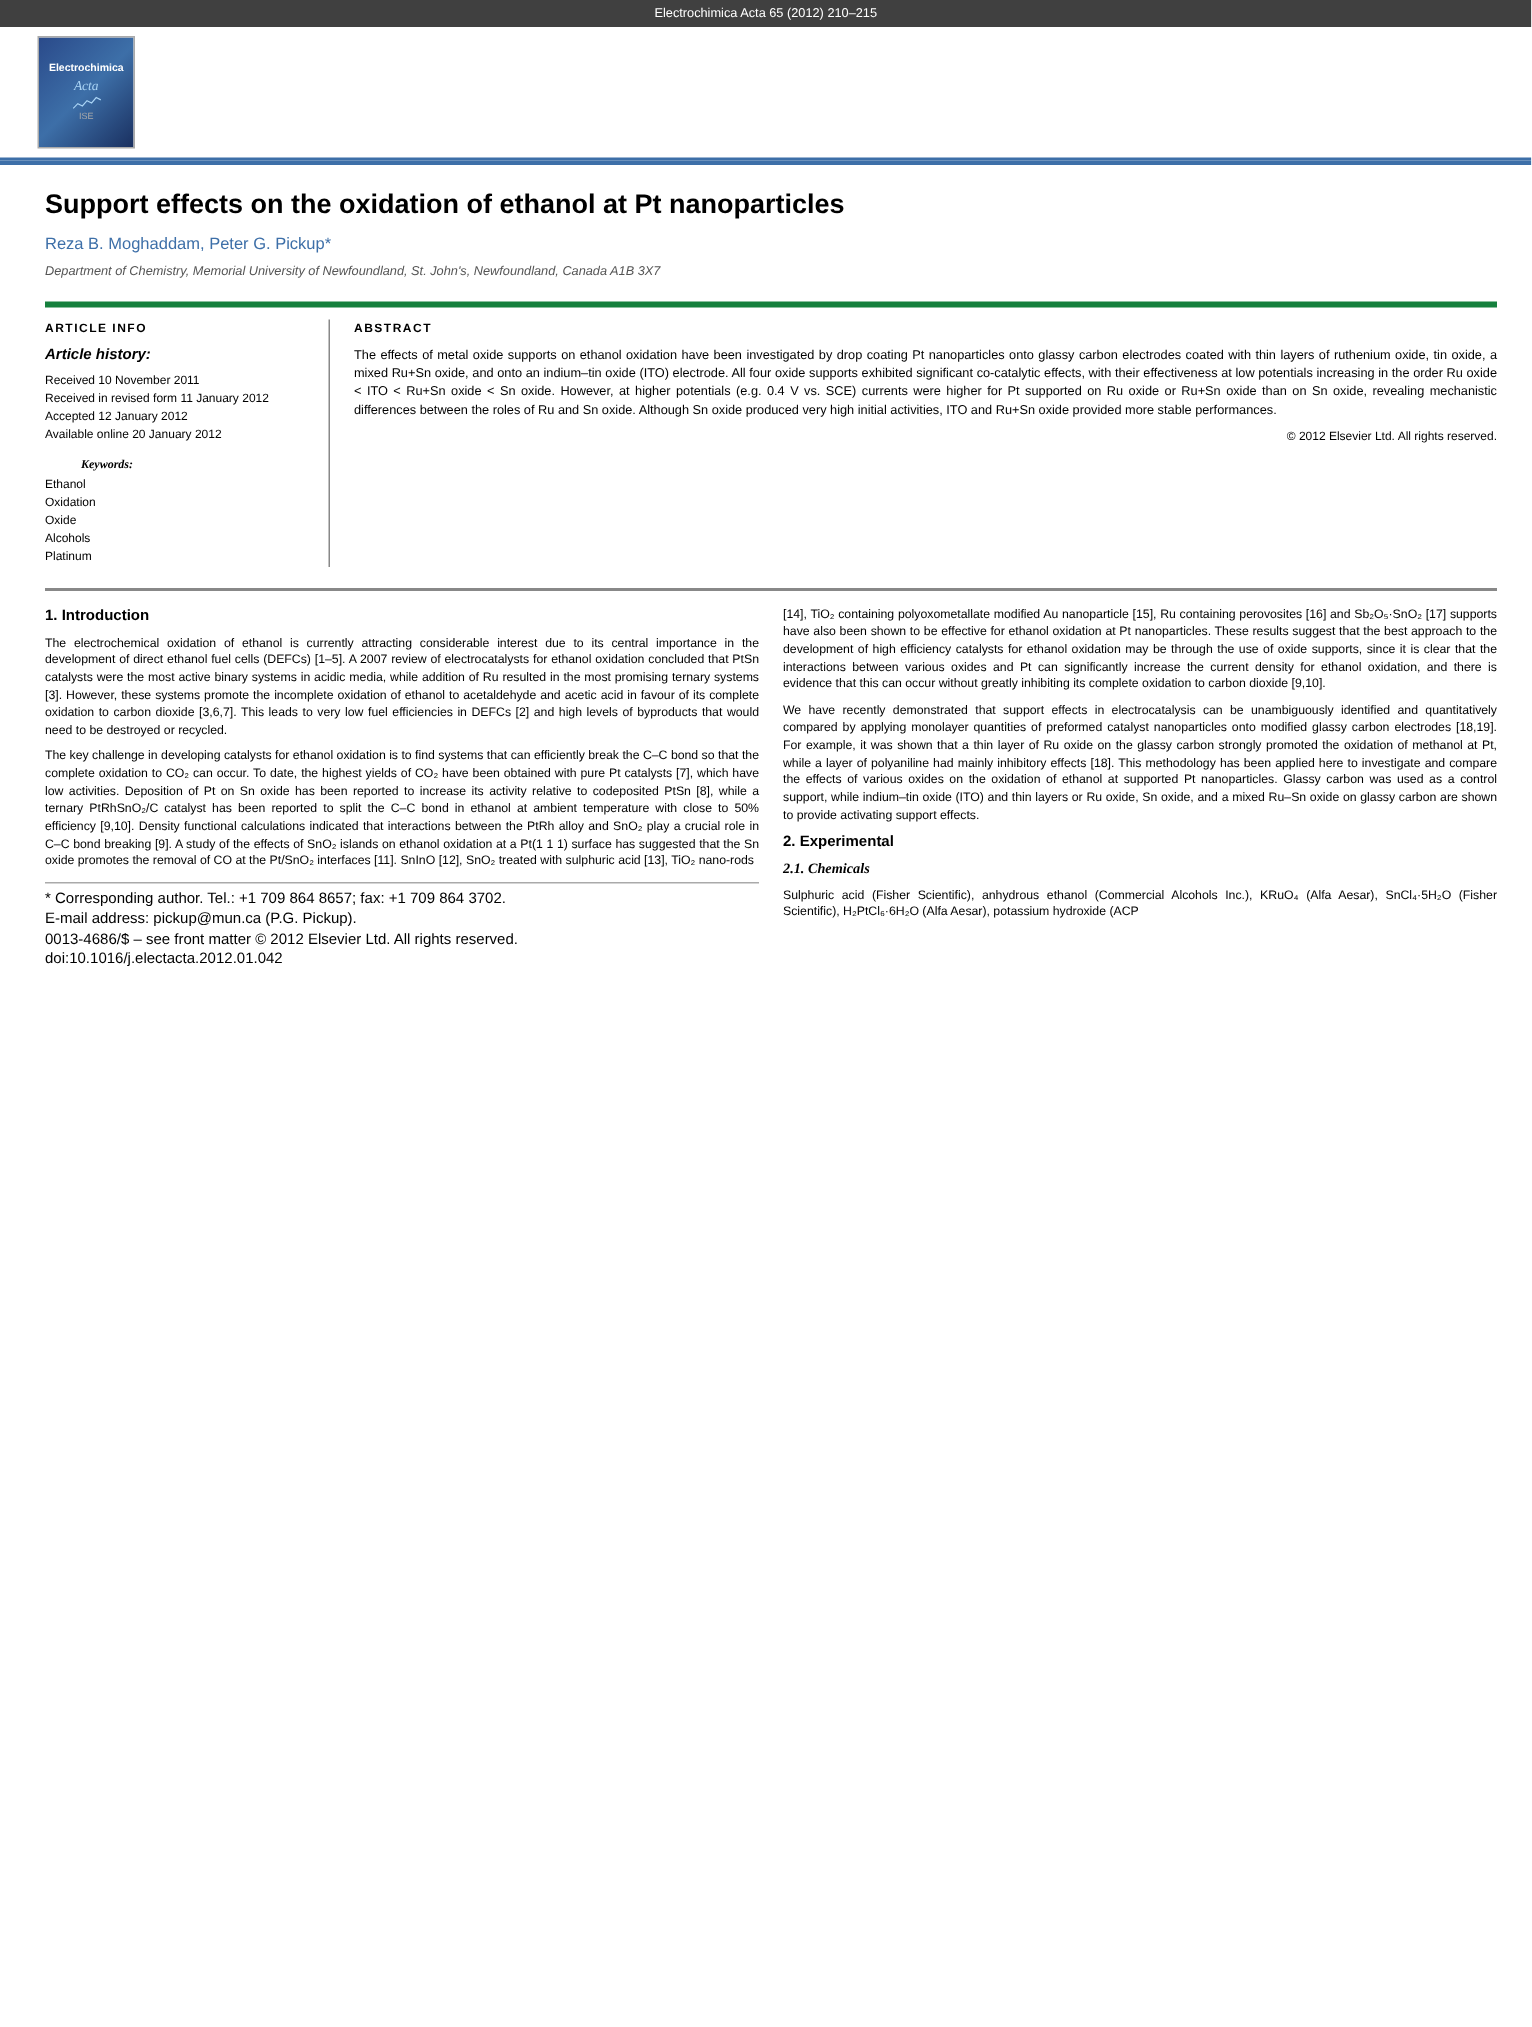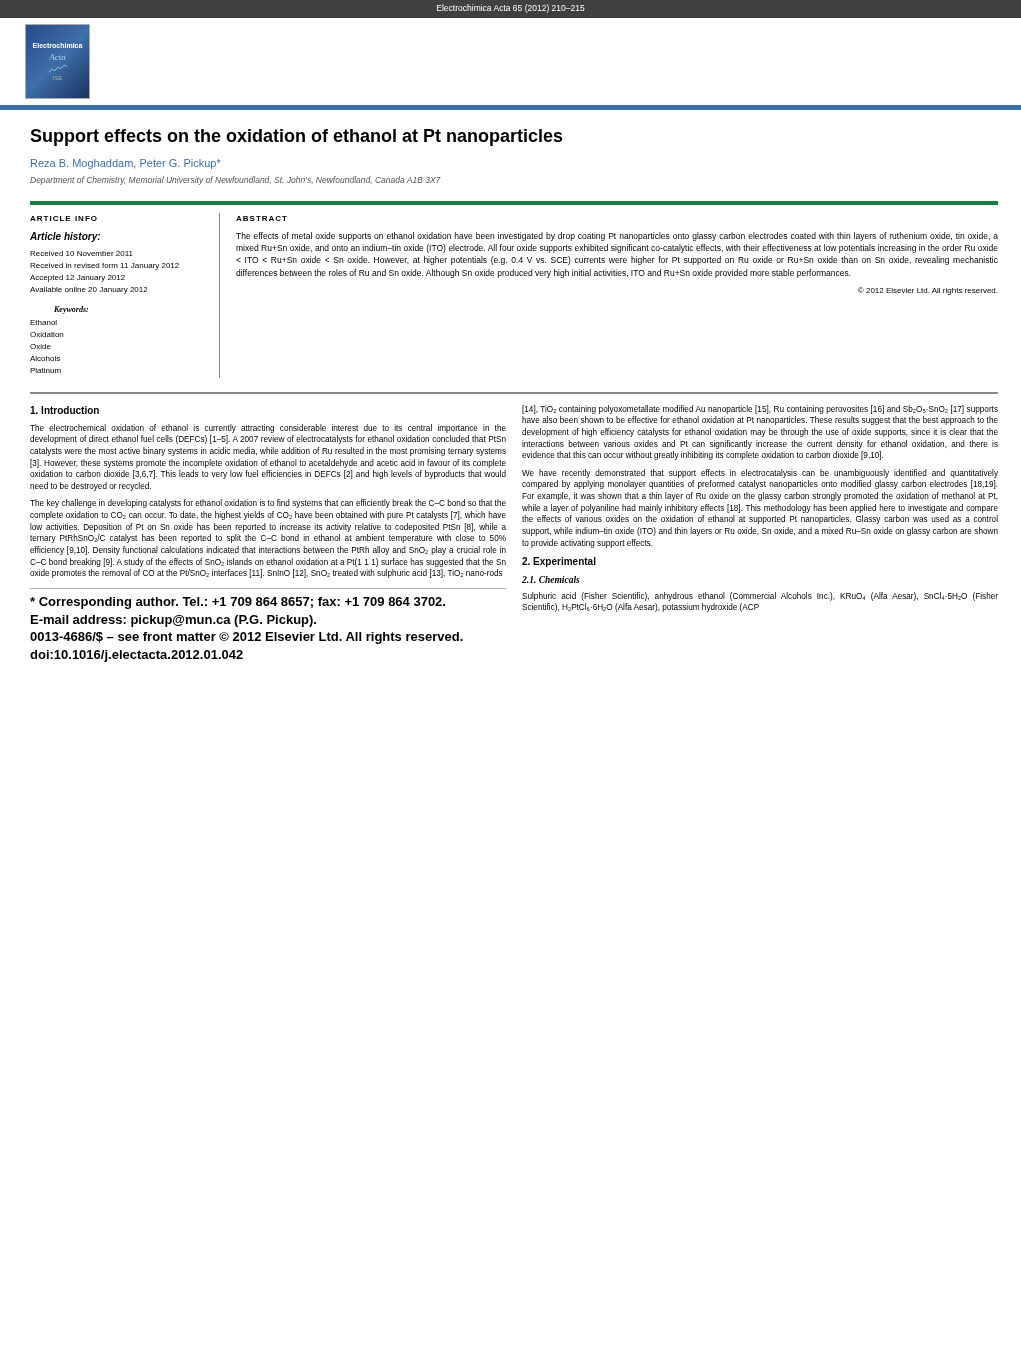--- a/index.html
+++ b/index.html
@@ -237,25 +237,24 @@
       color: #000;
       margin-bottom: 3px;
       font-family: Liberation Serif, serif;
     }
     .footnote-area {
       border-top: 1px solid #aaa;
       margin-top: 8px;
       padding-top: 4px;
     }
     .footnote-text {
-      font-size: 13px;
+      font-size: 10px;
       color: #000;
       font-family: Arial, sans-serif;
       line-height: 1.35;
-      font-weight: bold;
     }
     
     .elsevier-logo-box {
       display: flex;
       flex-direction: column;
       align-items: center;
       justify-content: center;
     }
     .tree-icon {
       width: 60px;

